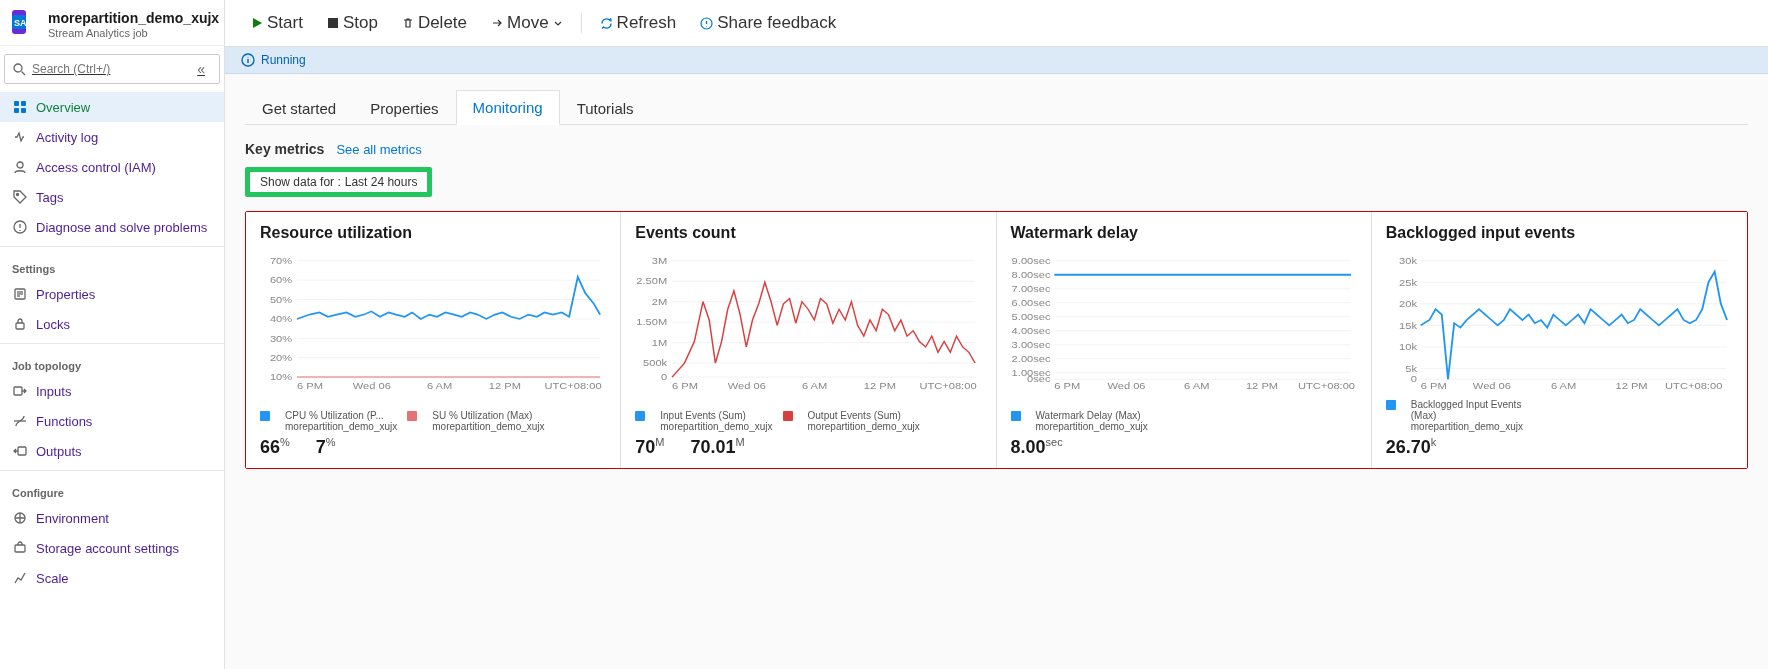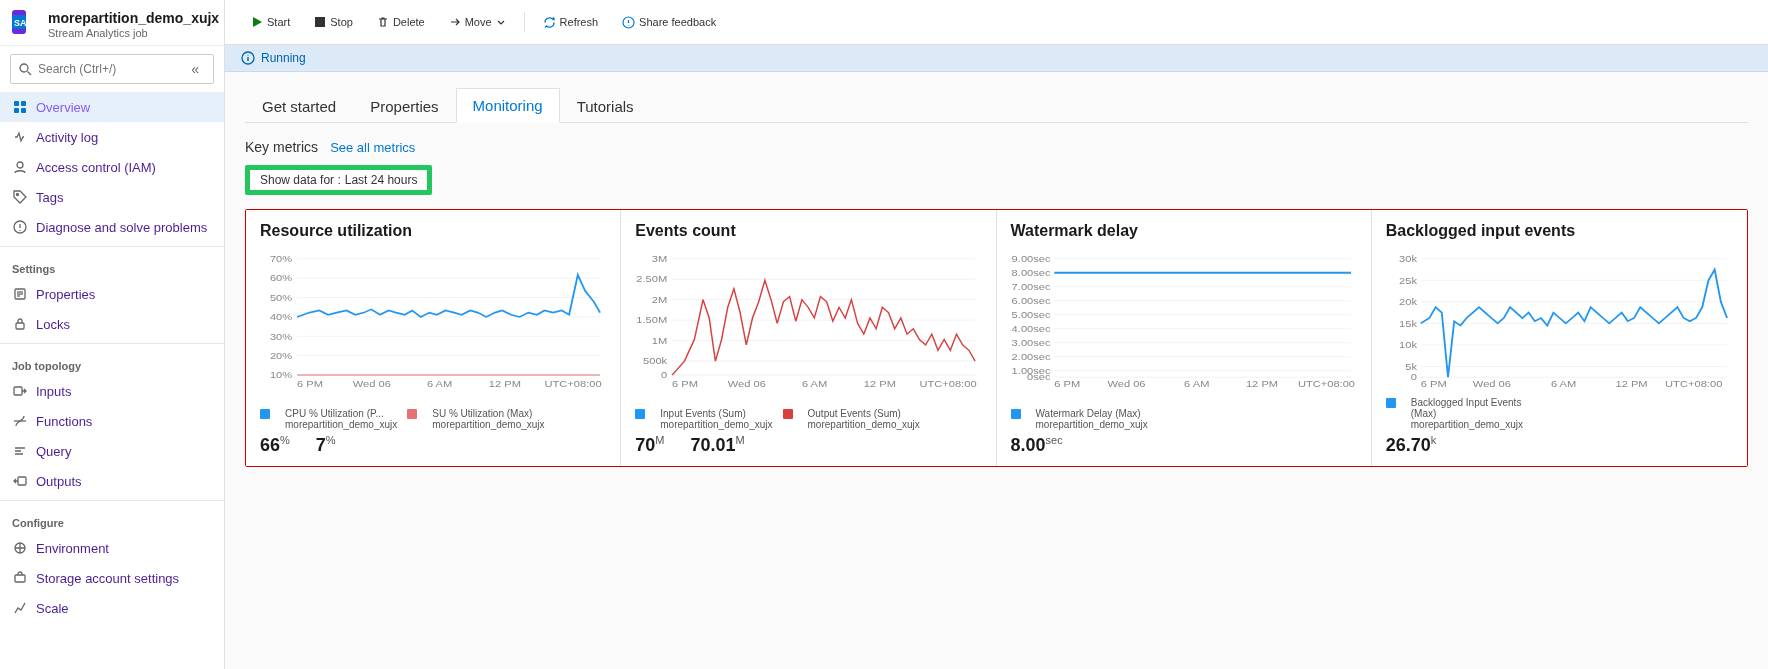--- a/index.html
+++ b/index.html
@@ -7,51 +7,51 @@
 
     
     .sidebar { width: 225px; background: #fff; border-right: 1px solid #e0e0e0; display: flex; flex-direction: column; height: 669px; overflow-y: auto; flex-shrink: 0; }
     .sidebar-header { padding: 10px 12px 6px; border-bottom: 1px solid #eee; }
     .sidebar-title { font-size: 14px; font-weight: 600; color: #1a1a1a; }
     .sidebar-subtitle { font-size: 11px; color: #666; margin-top: 1px; }
     .sidebar-app-icon { width: 22px; height: 24px; background: #6d28d9; border-radius: 3px; display: inline-flex; align-items: center; justify-content: center; color: #fff; font-size: 10px; font-weight: bold; margin-right: 14px; vertical-align: middle; }
     .sidebar-header-inner { display: flex; align-items: flex-start; gap: 8px; }
     .sidebar-header-text { display: flex; flex-direction: column; }
 
-    .search-box { margin: 8px 10px; display: flex; align-items: center; border: 1px solid #ccc; border-radius: 2px; padding: 4px 8px; background: #fff; gap: 6px; }
+    .search-box { margin: 8px 4px; display: flex; align-items: center; border: 1px solid #ccc; border-radius: 2px; padding: 4px 8px; background: #fff; gap: 6px; text-decoration: underline; }
     .search-box input { border: none; outline: none; font-size: 12px; width: 100%; color: #333; }
     .search-icon-svg { color: #666; flex-shrink: 0; }
 
     .collapse-btn { margin-left: auto; padding: 2px 6px; cursor: pointer; color: #666; border: none; background: none; font-size: 14px; }
 
     .sidebar-nav { flex: 1; overflow-y: auto; }
     .nav-item { display: flex; align-items: center; padding: 7px 12px; cursor: pointer; color: #4c1d95; gap: 8px; font-size: 13px; }
-    .nav-item.active { background: #e5f0fb; color: #8b5cf6; }
+    .nav-item.active { background: #e5f0fb; color: #15803d; }
     .nav-icon { width: 16px; height: 16px; flex-shrink: 0; display: flex; align-items: center; justify-content: center; }
 
     .section-label { padding: 12px 12px 4px; font-size: 11px; font-weight: 600; color: #666; text-transform: none; }
     .divider { height: 1px; background: #e8e8e8; margin: 4px 0; }
 
     
     .main { flex: 1; display: flex; flex-direction: column; overflow: hidden; }
 
     .toolbar { background: #fff; border-bottom: 1px solid #e0e0e0; padding: 8px 16px; display: flex; align-items: center; gap: 4px; min-height: 45px; }
-    .toolbar-btn { display: flex; align-items: center; gap: 4px; padding: 5px 10px; border: none; background: none; cursor: pointer; color: #333; font-size: 11px; border-radius: 2px; }
+    .toolbar-btn { display: flex; align-items: center; gap: 4px; padding: 5px 10px; border: none; background: none; cursor: pointer; color: #333; font-size: 17px; border-radius: 2px; }
     .toolbar-separator { width: 1px; height: 20px; background: #e0e0e0; margin: 0 4px; }
 
     .status-bar { background: #dce9f7; padding: 6px 16px; display: flex; align-items: center; gap: 6px; font-size: 12px; color: #0063b1; border-bottom: 1px solid #c5d9f0; }
 
     .content { flex: 1; overflow-y: auto; background: #fafafa; padding: 16px 20px; }
 
     .tabs-row { display: flex; align-items: center; gap: 0; border-bottom: 1px solid #e0e0e0; margin-bottom: 16px; }
     .tab { padding: 8px 16px; cursor: pointer; font-size: 15px; color: #333; border: 1px solid transparent; border-bottom: none; margin-bottom: -1px; }
     .tab.active { border: 1px solid #e0e0e0; border-bottom: 1px solid #fff; background: #fff; color: #0078d4; font-weight: 500; }
 
     .key-metrics-row { display: flex; align-items: center; gap: 12px; margin-bottom: 10px; }
-    .key-metrics-title { font-size: 14px; font-weight: 400; }
+    .key-metrics-title { font-size: 14px; font-weight: 700; }
     .see-all-link { color: #0078d4; cursor: pointer; font-size: 13px; text-decoration: none; }
 
     .filter-row { margin-bottom: 14px; }
     .filter-chip { display: inline-flex; align-items: center; border: 5px solid #22c55e; border-radius: 2px; padding: 3px 10px; font-size: 12px; background: #fff; cursor: pointer; gap: 4px; }
 
     .charts-grid { display: grid; grid-template-columns: 1fr 1fr 1fr 1fr; gap: 0; border: 1.5px solid #c00; border-radius: 2px; background: #fff; }
     .chart-card { border-right: 1px solid #e0e0e0; padding: 12px 14px 10px; display: flex; flex-direction: column; background: #fff; }
     .chart-card:last-child { border-right: none; }
     .chart-title { font-size: 16px; font-weight: 600; margin-bottom: 8px; color: #1a1a1a; }
 
@@ -190,28 +190,20 @@
       <span>Inputs</span>
     </div>
     <div class="nav-item">
       <span class="nav-icon">
         <svg width="14" height="14" viewBox="0 0 14 14" fill="none" stroke="#666" stroke-width="1.3">
             <path d="M3 12c0-5 8-5 8-10"></path>
             <path d="M1 7h12"></path>
           </svg>
       </span>
       <span>Functions</span>
-    </div>
-    <div class="nav-item">
-      <span class="nav-icon">
-        <svg width="14" height="14" viewBox="0 0 14 14" fill="none" stroke="#666" stroke-width="1.3">
-            <path d="M2 4h10M2 7h6M2 10h8"></path>
-          </svg>
-      </span>
-      <span>Query</span>
     </div>
     <div class="nav-item">
       <span class="nav-icon">
         <svg width="14" height="14" viewBox="0 0 14 14" fill="none" stroke="#666" stroke-width="1.3">
             <rect x="5" y="3" width="8" height="8" rx="1"></rect>
             <path d="M5 7H1M3 5l-2 2 2 2"></path>
           </svg>
       </span>
       <span>Outputs</span>
     </div>

